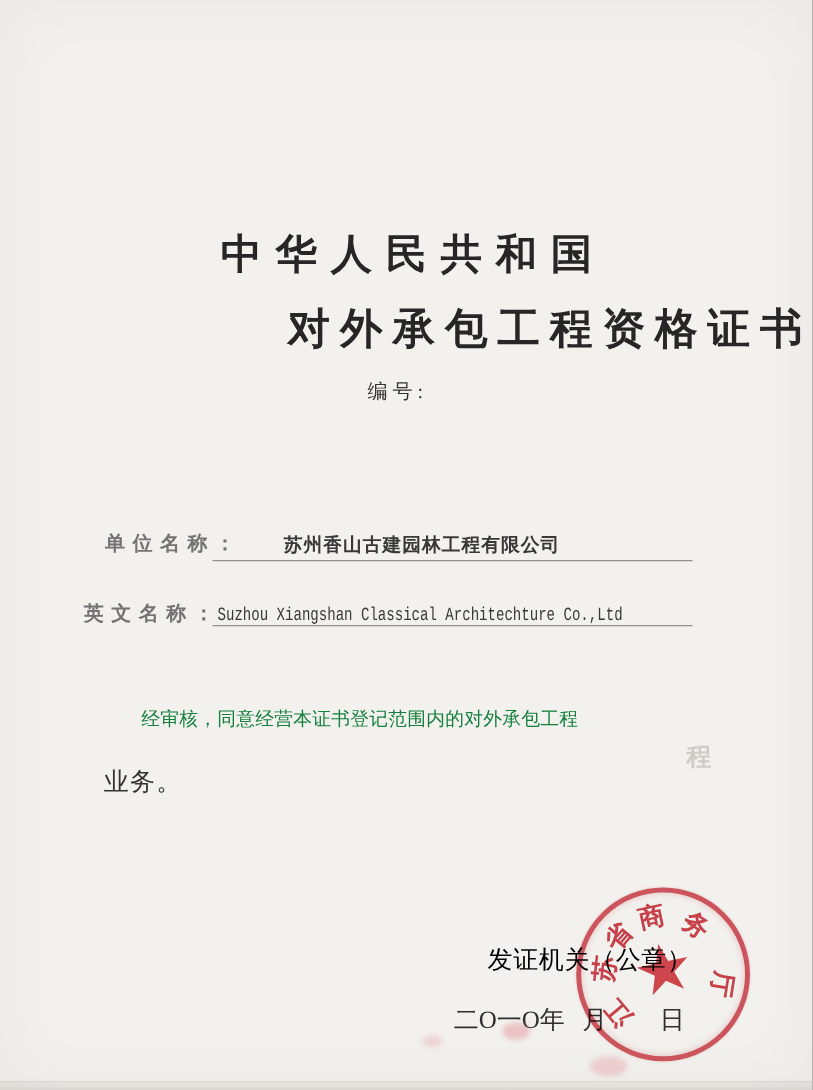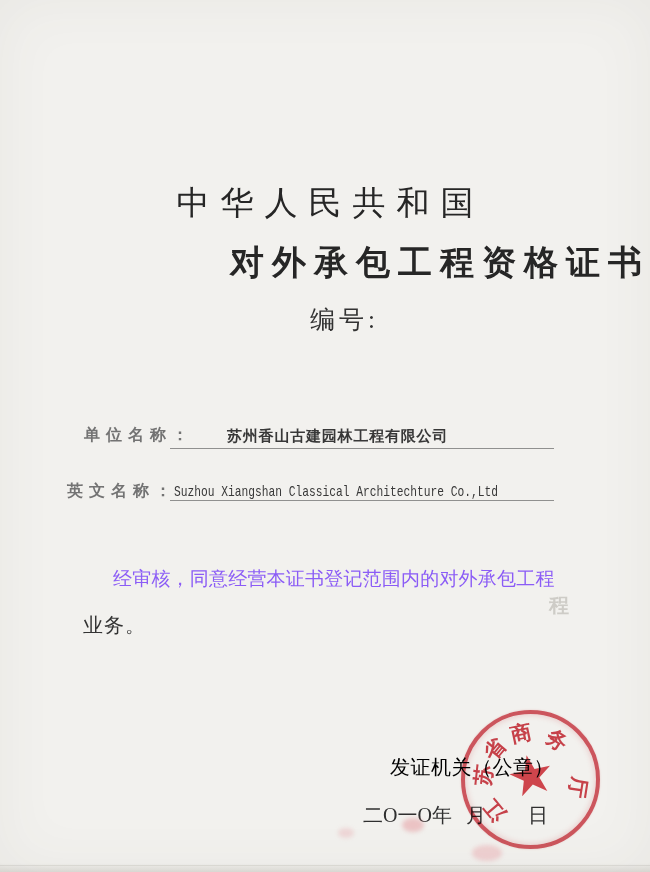--- a/index.html
+++ b/index.html
@@ -8,41 +8,41 @@
     background:
       radial-gradient(ellipse 120% 90% at 50% 42%, #f6f5f3 0%, #f2f1ee 55%, #edecе9 100%),
       #f2f1ee;
     background-color:#f2f1ee;
     box-shadow:inset 0 0 60px rgba(90,85,75,.06);
     font-family:"Liberation Serif","DejaVu Serif",serif;
     color:#2e2e2e;
   }
   .abs{position:absolute;}
   
-  .title1{top:181px;left:0;width:650px;text-align:center;font-size:33px;font-weight:400;
+  .title1{top:181px;left:0;width:650px;text-align:center;font-size:33px;font-weight:700;
           letter-spacing:11px;text-indent:11px;color:#262626;}
   .title2{top:240px;left:0;width:650px;text-align:right;font-size:34px;font-weight:700;
           letter-spacing:8px;text-indent:8px;color:#262626;}
   
   .serial{top:303px;left:294px;display:flex;align-items:baseline;color:#333;}
-  .serial .lbl{font-size:25px;letter-spacing:4px;margin-left:16px;}
+  .serial .lbl{font-size:16px;letter-spacing:4px;}
   .serial .num{font-size:17px;letter-spacing:.4px;}
   
   .f-label{font-size:16px;font-weight:600;letter-spacing:6px;color:#737373;white-space:nowrap;}
   .lab1{top:425px;left:84px;}
   .lab2{top:481px;left:67px;}
   .val-cn{top:427px;left:227px;font-size:15px;font-weight:700;letter-spacing:.8px;color:#383838;white-space:nowrap;}
   .val-en{top:484px;left:174px;font-size:15px;color:#383838;white-space:nowrap;
           font-family:"Liberation Mono","DejaVu Sans Mono",monospace;
           transform:scaleX(.75);transform-origin:left top;}
   .rule{height:1px;background:#6f6f6f;opacity:.75;}
   .rule1{top:448px;left:170px;width:384px;}
   .rule2{top:500px;left:170px;width:384px;}
   
-  .body1{top:566px;left:113px;font-size:19px;letter-spacing:.2px;color:#8b5cf6;white-space:nowrap;font-family:Liberation Serif, serif;}
+  .body1{top:566px;left:113px;font-size:15px;letter-spacing:.2px;color:#15803d;white-space:nowrap;font-family:Liberation Serif, serif;}
   .body2{top:612px;left:83px;font-size:20px;letter-spacing:1px;color:#333;white-space:nowrap;text-align:right;}
   
   .issuer{top:754px;left:390px;font-size:20px;letter-spacing:.5px;color:#000000;white-space:nowrap;}
   .dateline{top:802px;left:363px;font-size:20px;color:#2f2f2f;white-space:nowrap;display:flex;align-items:center;}
   .dateline .m{margin-left:14px;}
   .dateline .d{margin-left:42px;}
   
   .seal{top:710px;left:461px;width:131px;height:131px;border-radius:50%;
         border:4px solid rgba(204,43,55,.78);
         mix-blend-mode:multiply;

